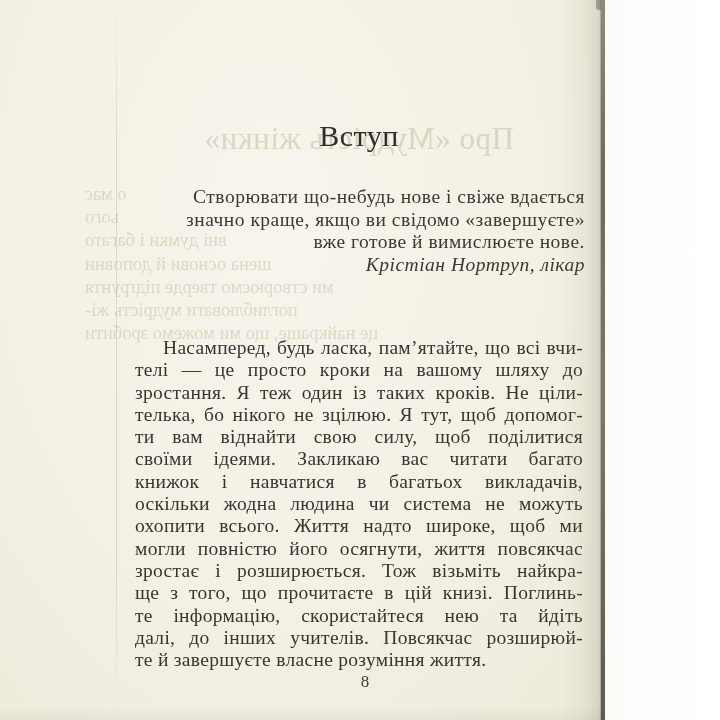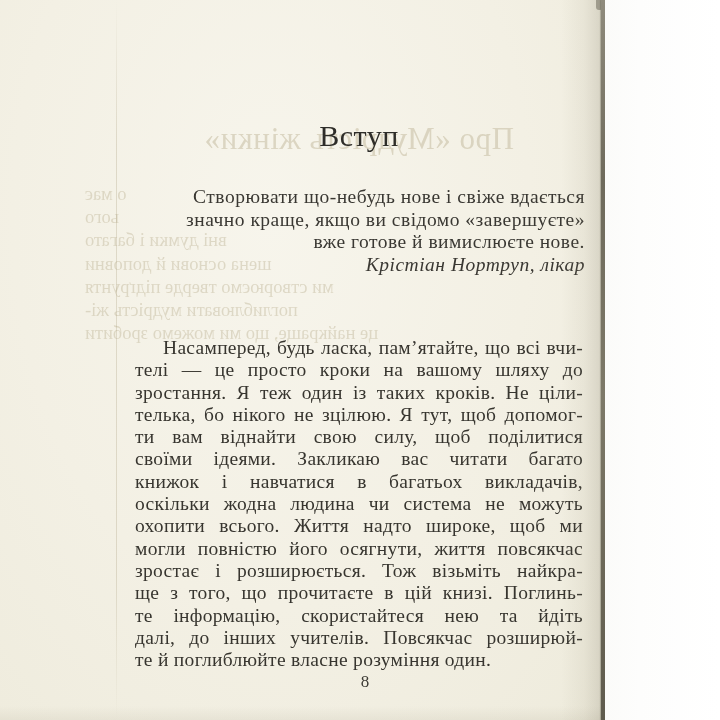--- a/index.html
+++ b/index.html
@@ -112,21 +112,21 @@
       <div class="bline">ти вам віднайти свою силу, щоб поділитися</div>
       <div class="bline">своїми ідеями. Закликаю вас читати багато</div>
       <div class="bline">книжок і навчатися в багатьох викладачів,</div>
       <div class="bline">оскільки жодна людина чи система не можуть</div>
       <div class="bline">охопити всього. Життя надто широке, щоб ми</div>
       <div class="bline">могли повністю його осягнути, життя повсякчас</div>
       <div class="bline">зростає і розширюється. Тож візьміть найкра-</div>
       <div class="bline">ще з того, що прочитаєте в цій книзі. Поглинь-</div>
       <div class="bline">те інформацію, скористайтеся нею та йдіть</div>
       <div class="bline">далі, до інших учителів. Повсякчас розширюй-</div>
-      <div class="bline last">те й поглиблюйте власне розуміння один.</div>
+      <div class="bline last">те й завершуєте власне розуміння життя.</div>
     </div>
 
     <div class="page-number">8</div>
 
     <div class="gutter-crease"></div>
     <div class="page-right-shade"></div>
     <div class="page-bottom-shade"></div>
   </div>
 
   <div class="corner-smudge"></div>

